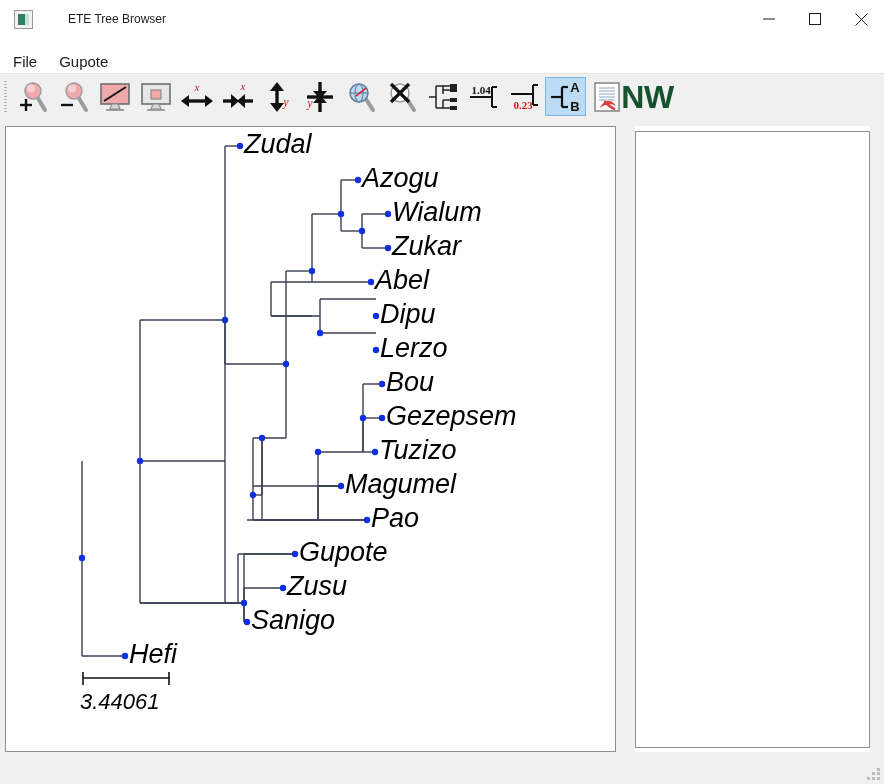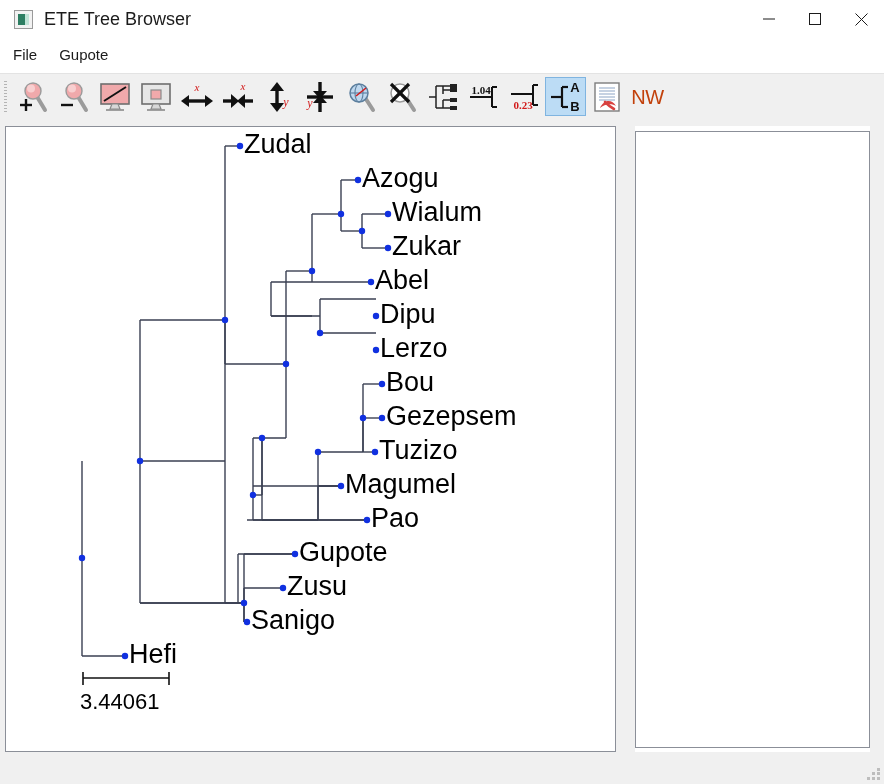--- a/index.html
+++ b/index.html
@@ -18,32 +18,32 @@
     display:flex;align-items:center;
   }
   .title-icon{
     width:17px;height:17px;margin-left:14px;margin-right:11px;
     border:1px solid #9a9a9a;background:#f2f2f2;
     display:flex;align-items:center;justify-content:center;
     flex:0 0 auto;
   }
   .title-icon i{display:block;width:11px;height:11px;background:#2d7e62;}
   .title-icon i::after{content:"";display:block;width:4px;height:11px;margin-left:7px;background:#bfe3d6;}
-  .title-text{font-size:18px;color:#1b1b1b;white-space:nowrap;}
+  .title-text{font-size:12px;color:#1b1b1b;white-space:nowrap;margin-left:24px;}
   .win-btns{margin-left:auto;display:flex;height:38px;}
   .win-btn{
     width:46px;height:38px;display:flex;align-items:center;justify-content:center;
     cursor:default;
   }
   .win-btn svg{display:block;}
 
   
   .menubar{
     position:absolute;left:0;top:44px;width:884px;height:28px;
-    display:flex;align-items:flex-start;background:#ffffff;
+    display:flex;align-items:flex-end;background:#ffffff;
   }
   .menu-item{
     font-size:15px;color:#1b1b1b;padding:2px 9px;margin-left:4px;cursor:default;
   }
 
   
   .toolbar{
     position:absolute;left:0;top:73px;width:884px;height:45px;
     background:#f0f0f0;
     border-top:1px solid #e3e3e3;
@@ -56,27 +56,28 @@
     flex:0 0 auto;
   }
   .tb-btn{
     width:41px;height:39px;margin:0 0px;
     display:flex;align-items:center;justify-content:center;
     border:1px solid transparent;
     box-sizing:border-box;flex:0 0 auto;cursor:default;
   }
   .tb-btn.active{background:#bcdcf5;border:1px solid #7fb4e0;}
   .tb-btn svg{display:block;}
-  .tb-btn .nwtxt{font-size:20px;font-weight:normal;color:#c2410c;letter-spacing:-0.5px;line-height:1;}
+  .tb-btn .nwtxt{font-size:32px;font-weight:bold;color:#14532d;letter-spacing:-0.5px;line-height:1;}
 
   
   .canvas-pane{
     position:absolute;left:5px;top:126px;width:611px;height:626px;
     background:#ffffff;border:1px solid #8b8f98;box-sizing:border-box;
     overflow:hidden;
+    font-style:italic;
   }
   .side-pane{
     position:absolute;left:635px;top:131px;width:235px;height:617px;
     background:#ffffff;border:1px solid #8b8f98;box-sizing:border-box;
   }
   .pane-gap{
     position:absolute;left:616px;top:126px;width:19px;height:626px;background:#f0f0f0;
   }
   .bottom-fill{
     position:absolute;left:0;top:752px;width:884px;height:32px;background:#f0f0f0;

